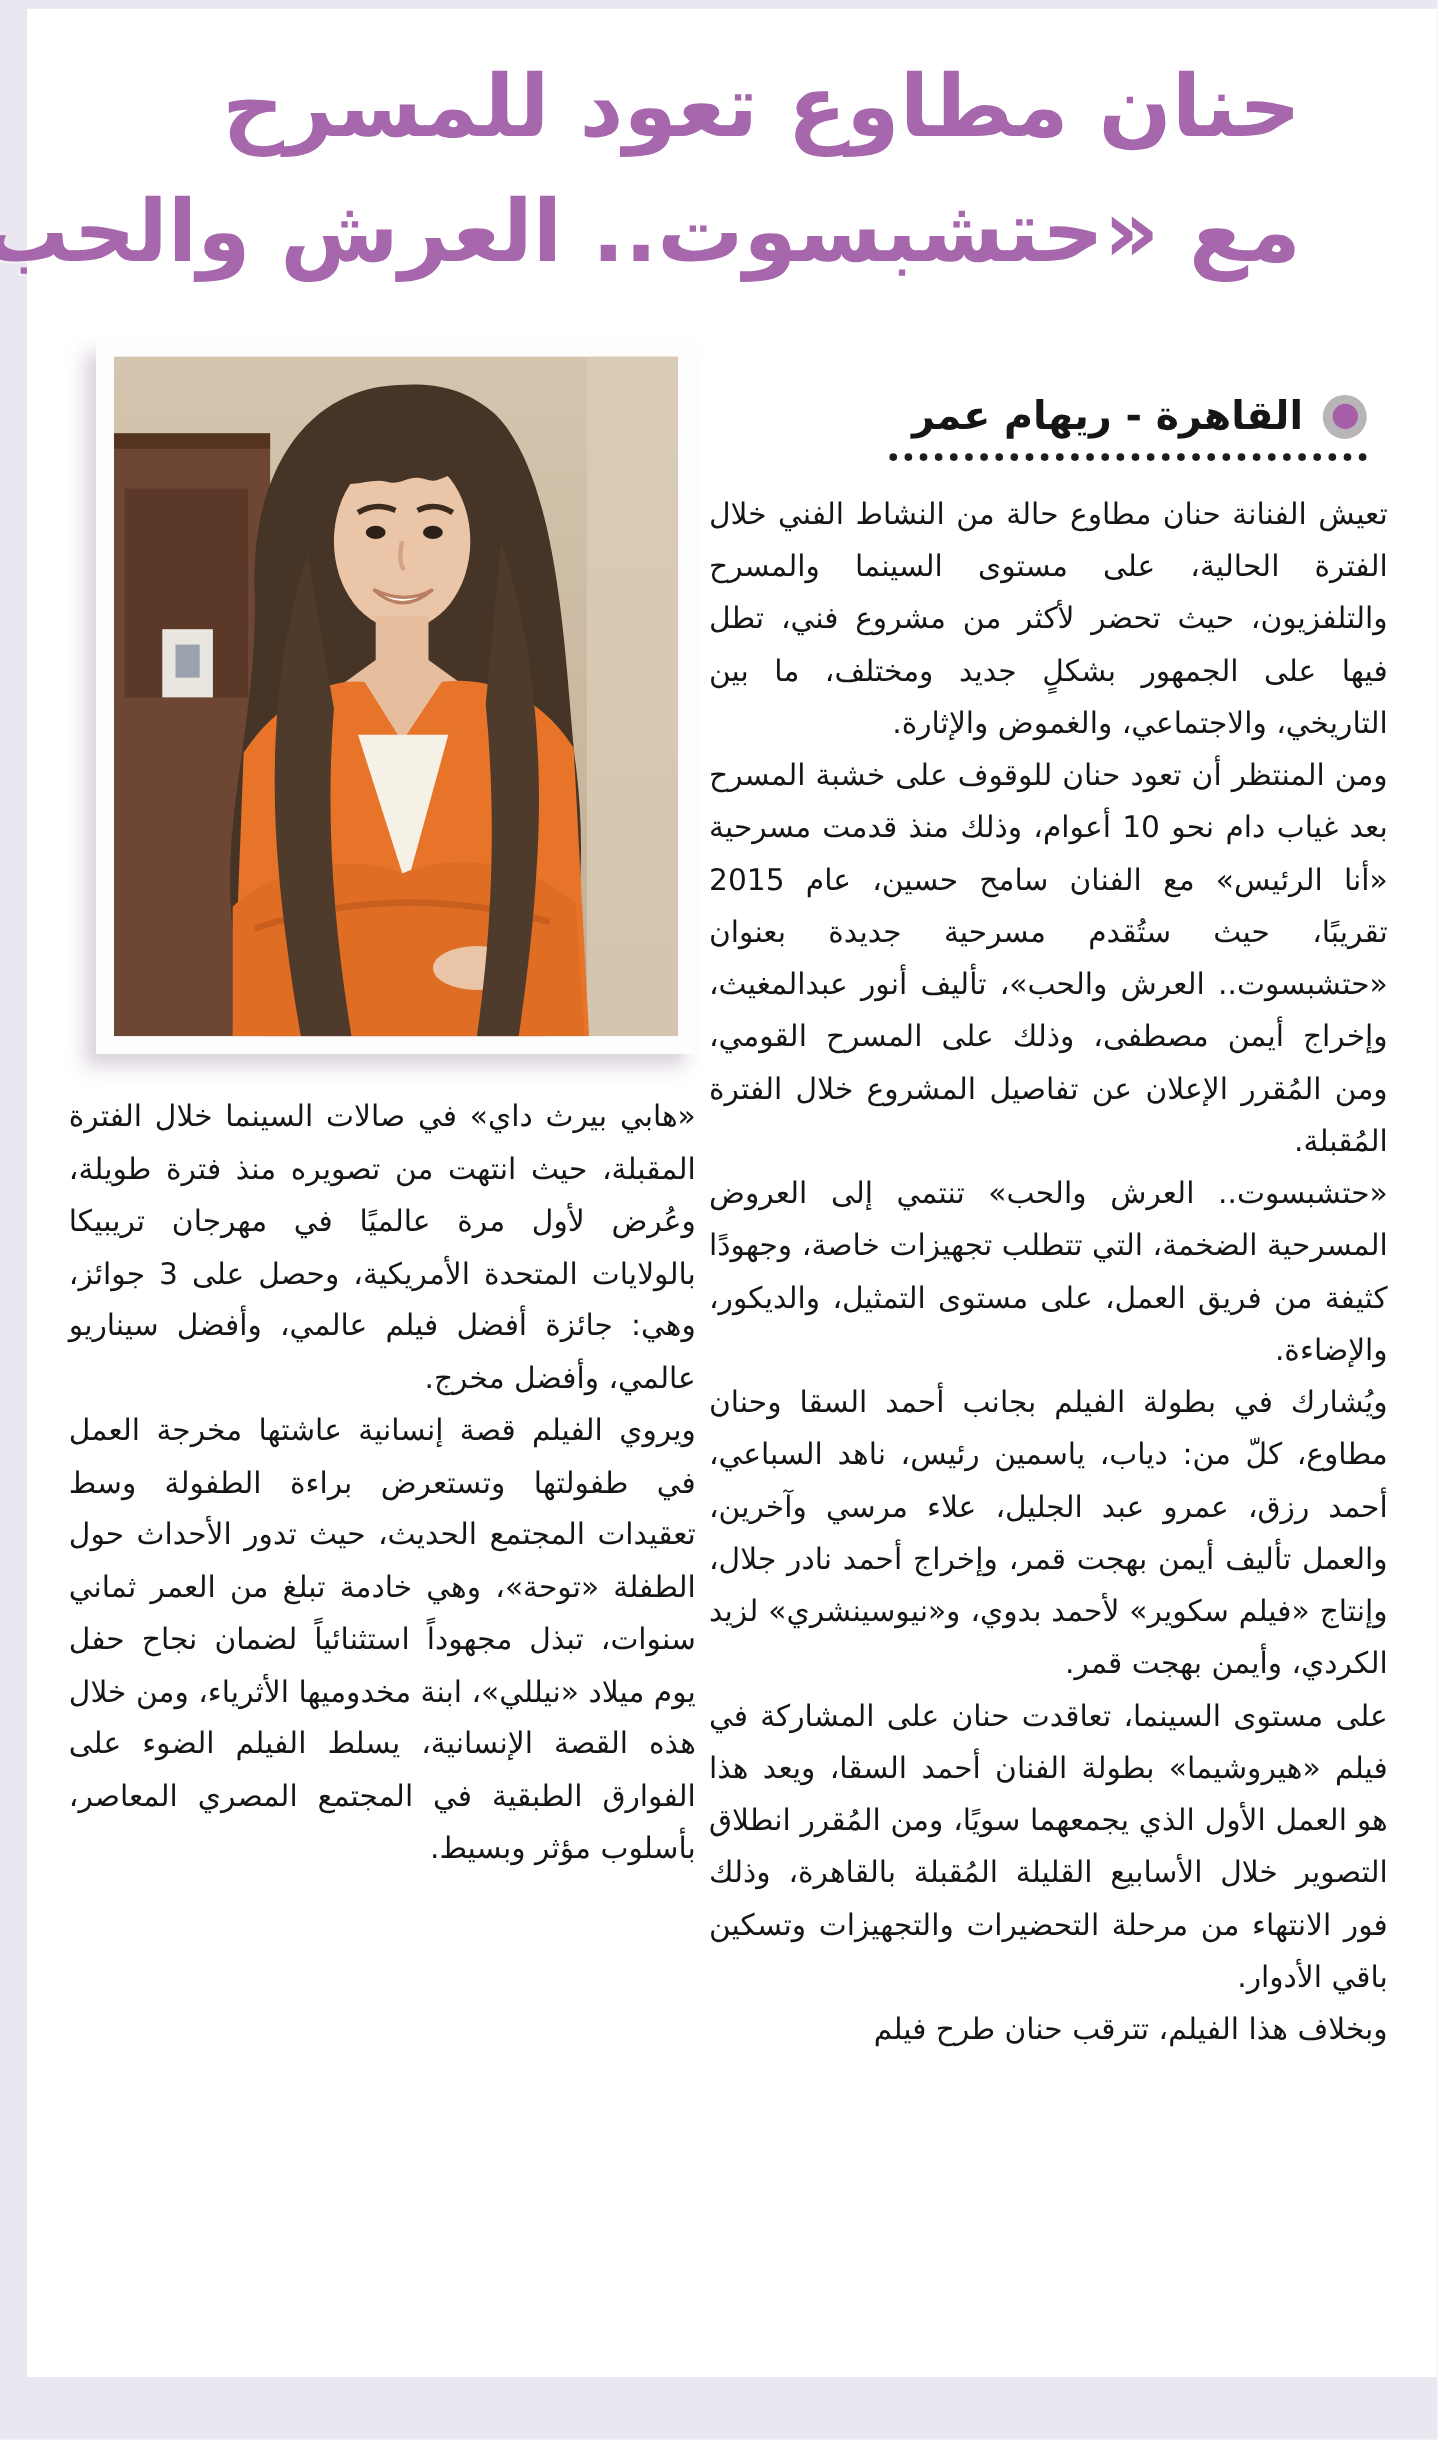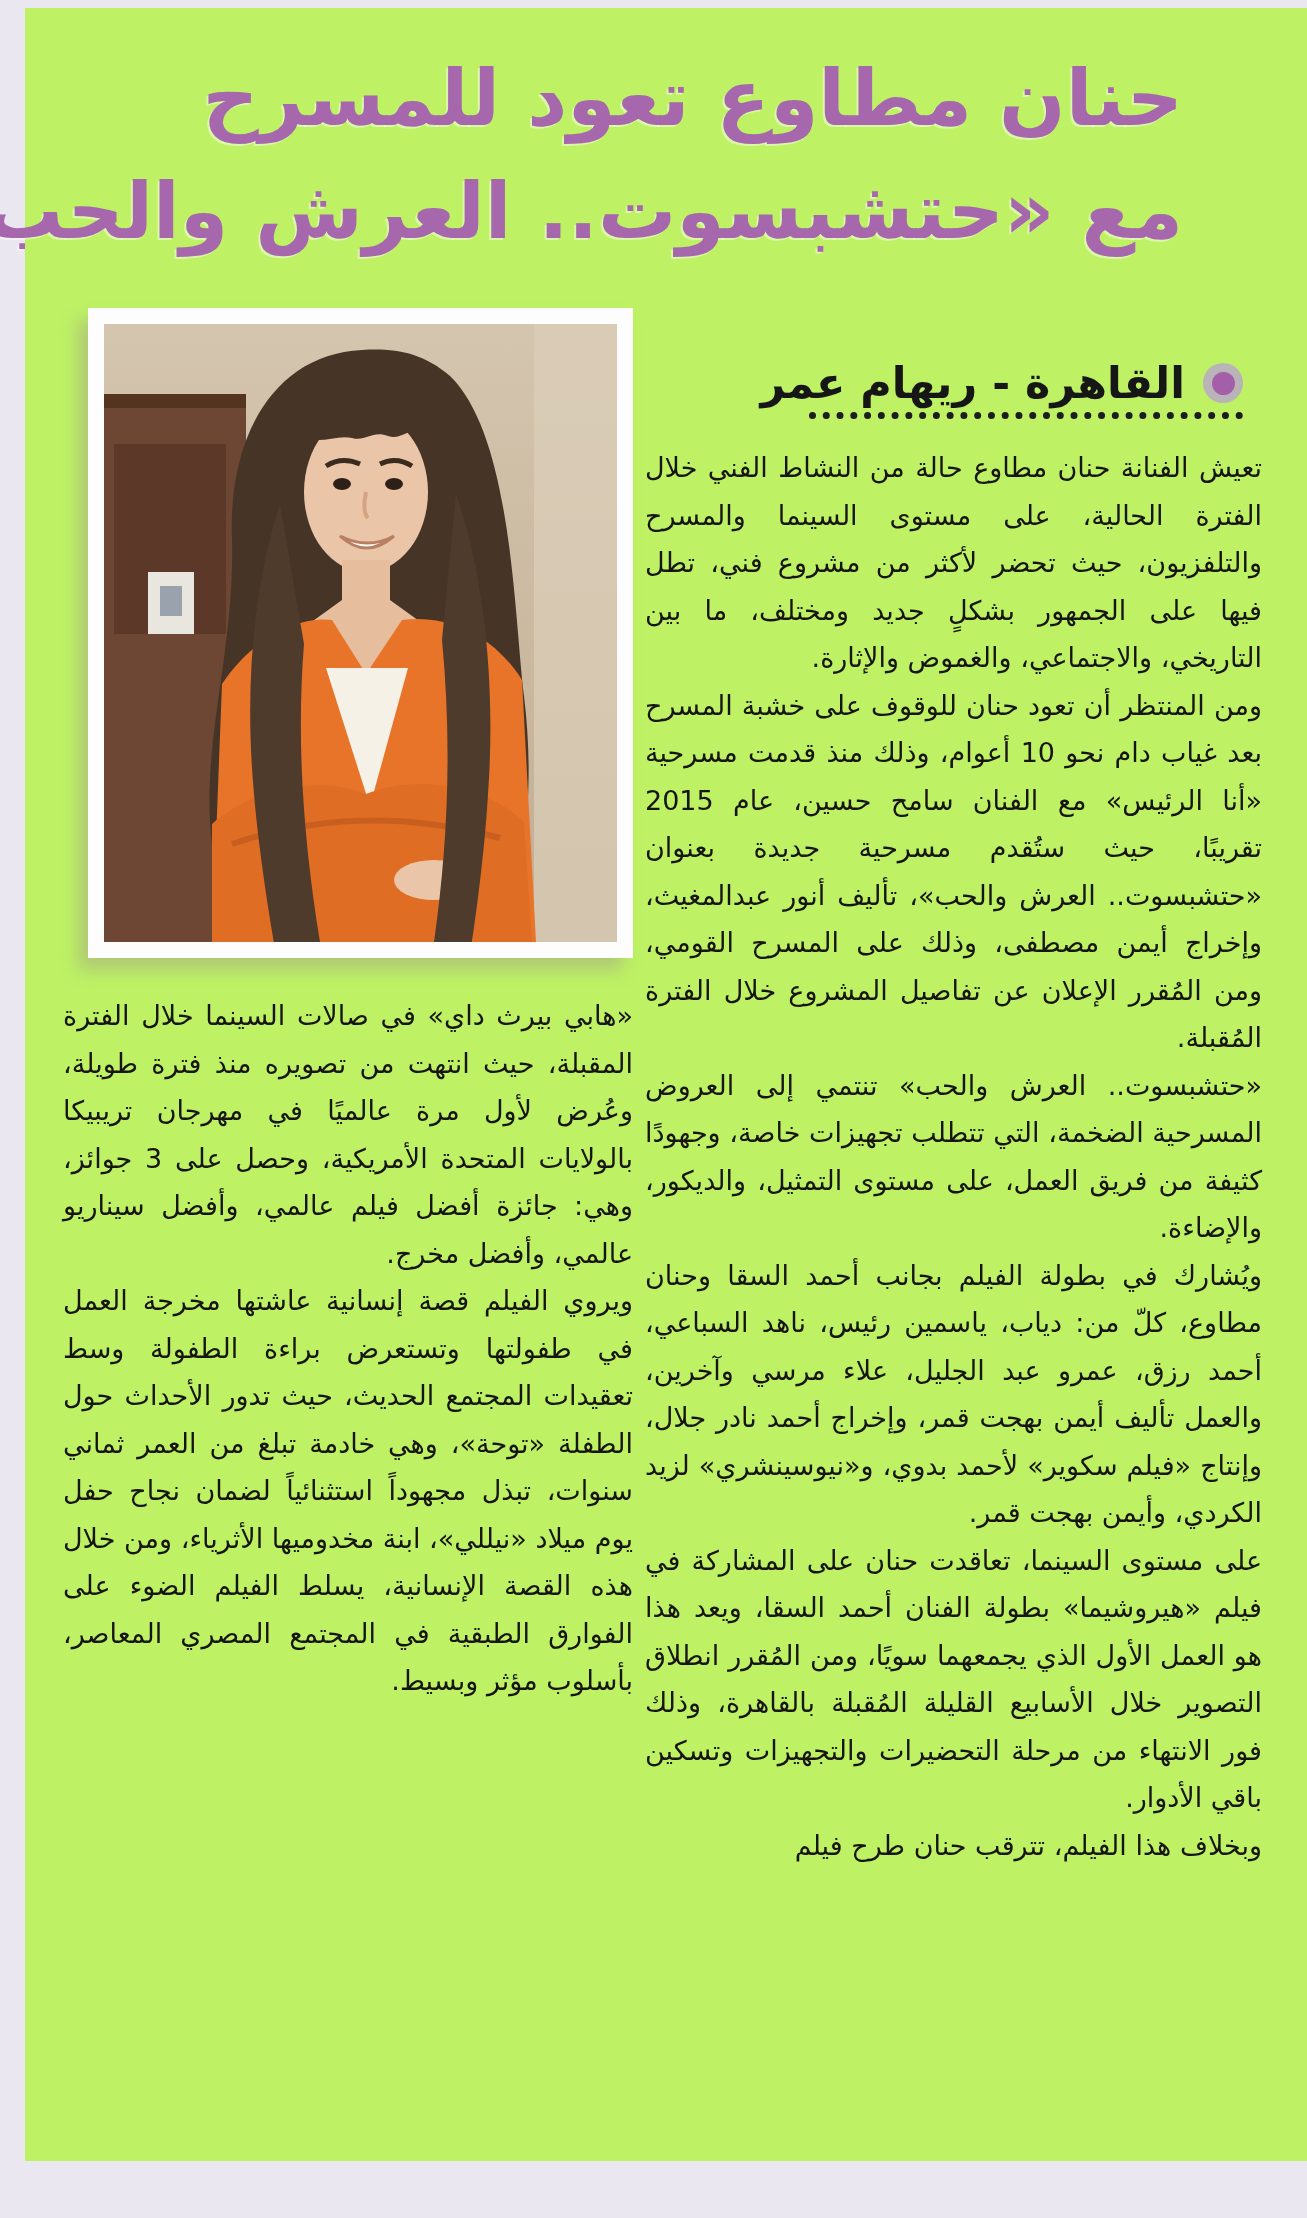--- a/index.html
+++ b/index.html
@@ -14,21 +14,21 @@
     overflow: hidden;
     direction: rtl;
   }
 
   .panel {
     position: absolute;
     left: 25px;
     top: 8px;
     width: 1282px;
     height: 2153px;
-    background: #bef264;
+    background: #ffffff;
   }
 
   .headline {
     position: absolute;
     top: 34px;
     right: 124px;
     text-align: right;
     direction: rtl;
     color: #a667ac;
     font-weight: bold;
@@ -42,21 +42,21 @@
     position: absolute;
     top: 350px;
     right: 64px;
     display: flex;
     flex-direction: row; 
     align-items: center;
     gap: 18px;
     direction: rtl;
   }
   .byline-text {
-    font-size: 43px;
+    font-size: 36px;
     font-weight: bold;
     color: #161616;
     white-space: nowrap;
     margin-left: 41px;
   }
   .bullet {
     width: 40px;
     height: 40px;
     border-radius: 50%;
     background: #b8b4b7;

